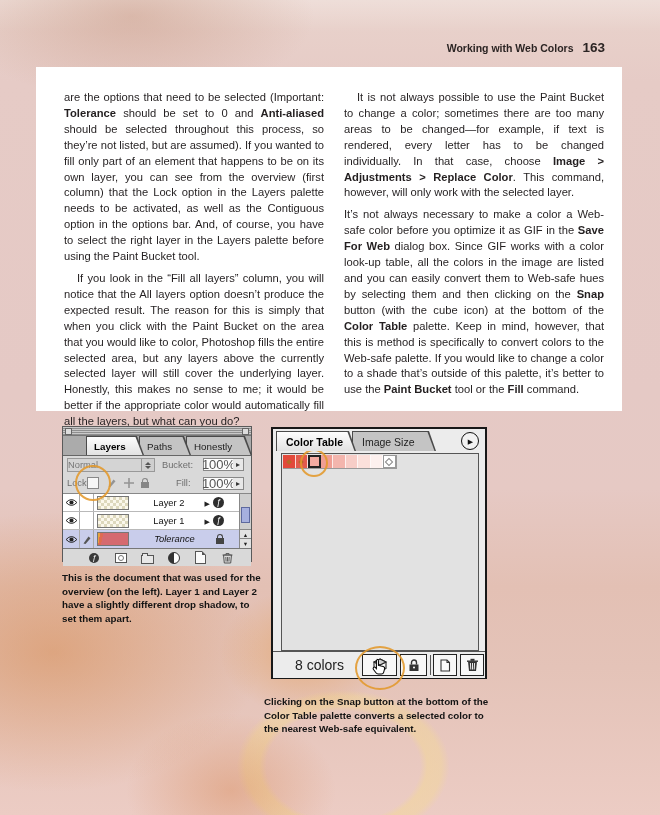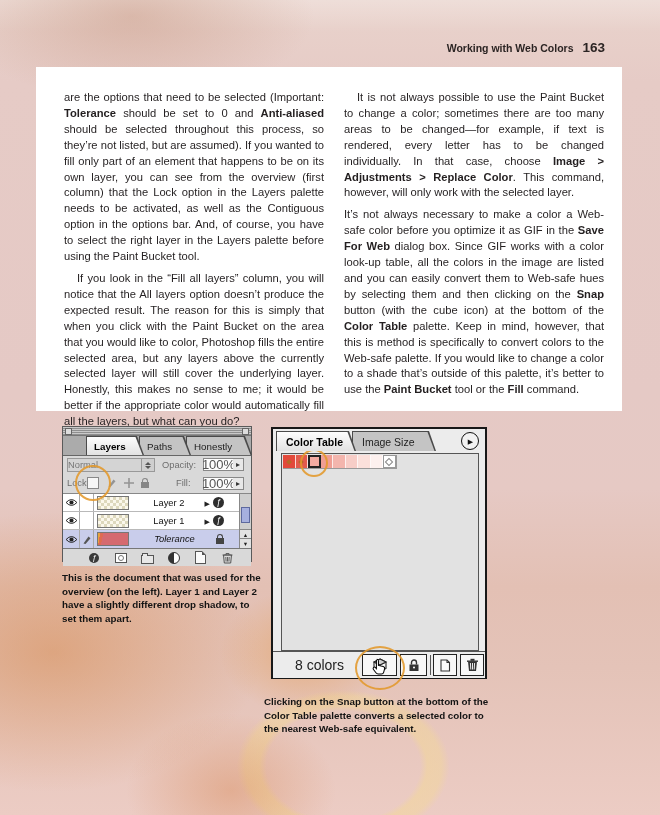--- a/index.html
+++ b/index.html
@@ -160,21 +160,21 @@
       <span class="menu-circle"></span>
     </div>
     <div class="lrow" id="lrow1">
       <div class="selectbox">
         <span>Normal</span>
         <span class="stepper">
             <b class="up"></b>
             <b class="dn"></b>
           </span>
       </div>
-      <span class="pslabel" style="left:99px">Opacity:</span>
+      <span class="pslabel" style="left:99px">Bucket:</span>
       <div class="fieldbox" style="left:140px;width:31px">
           <span>100%</span>
         </div>
       <div class="arrbox" style="position:absolute;left:170px;top:2px;width:11px;height:13px"></div>
     </div>
     <div class="lrow" id="lrow2">
       <span class="pslabel" style="left:4px">Lock:</span>
       <span class="lockbox"></span>
       <span class="lockicons">
         <svg width="10" height="11" viewBox="0 0 10 11">

